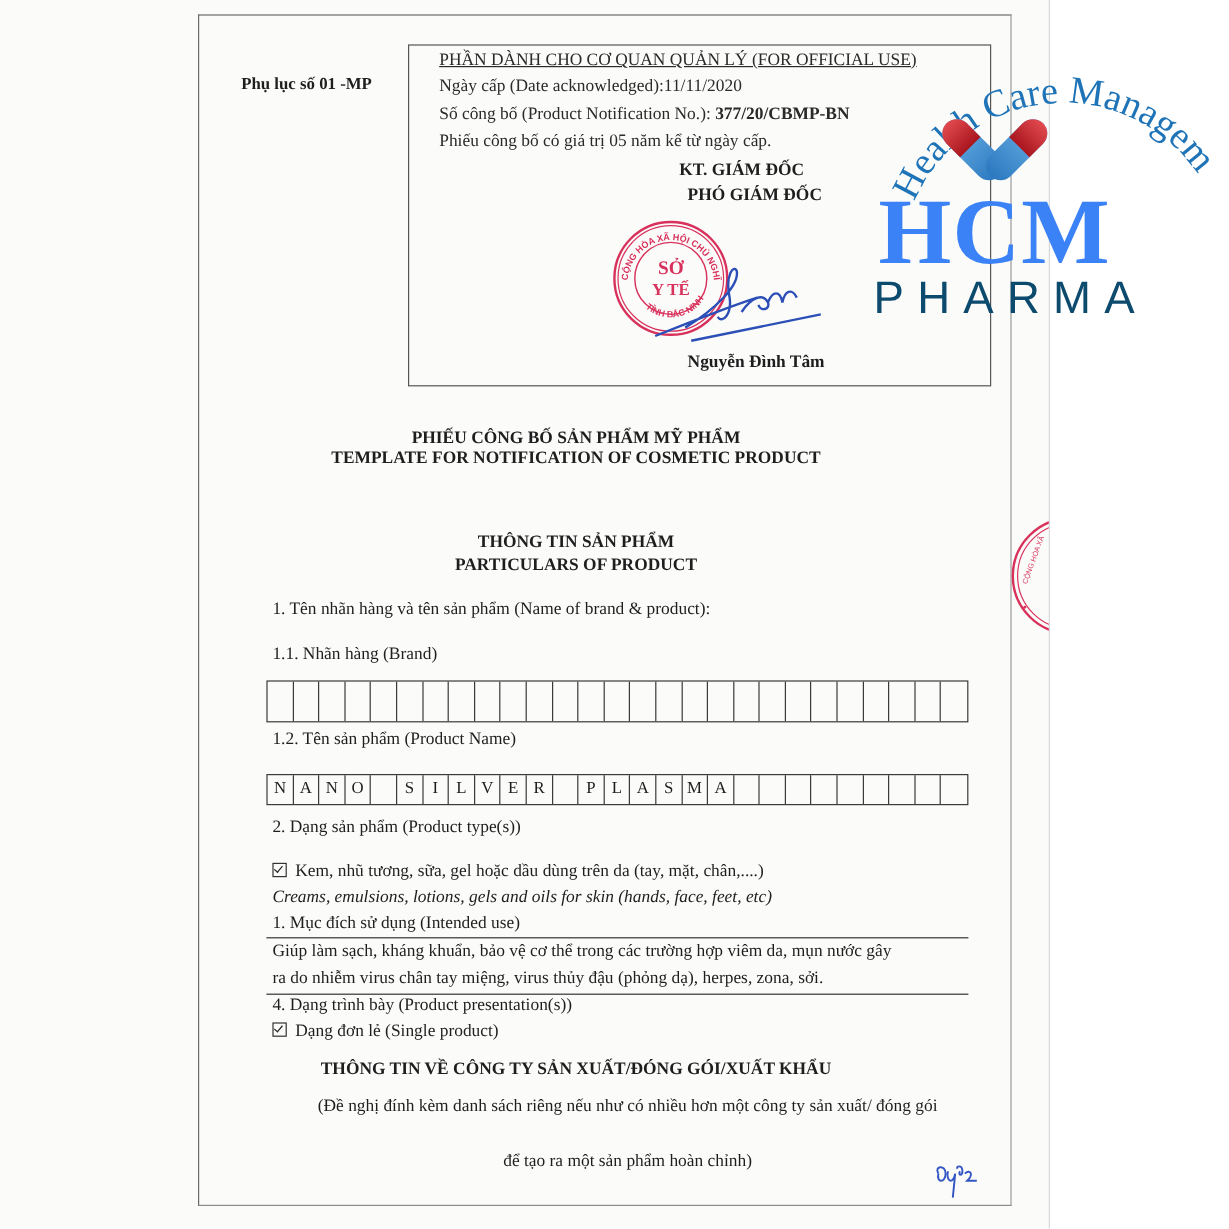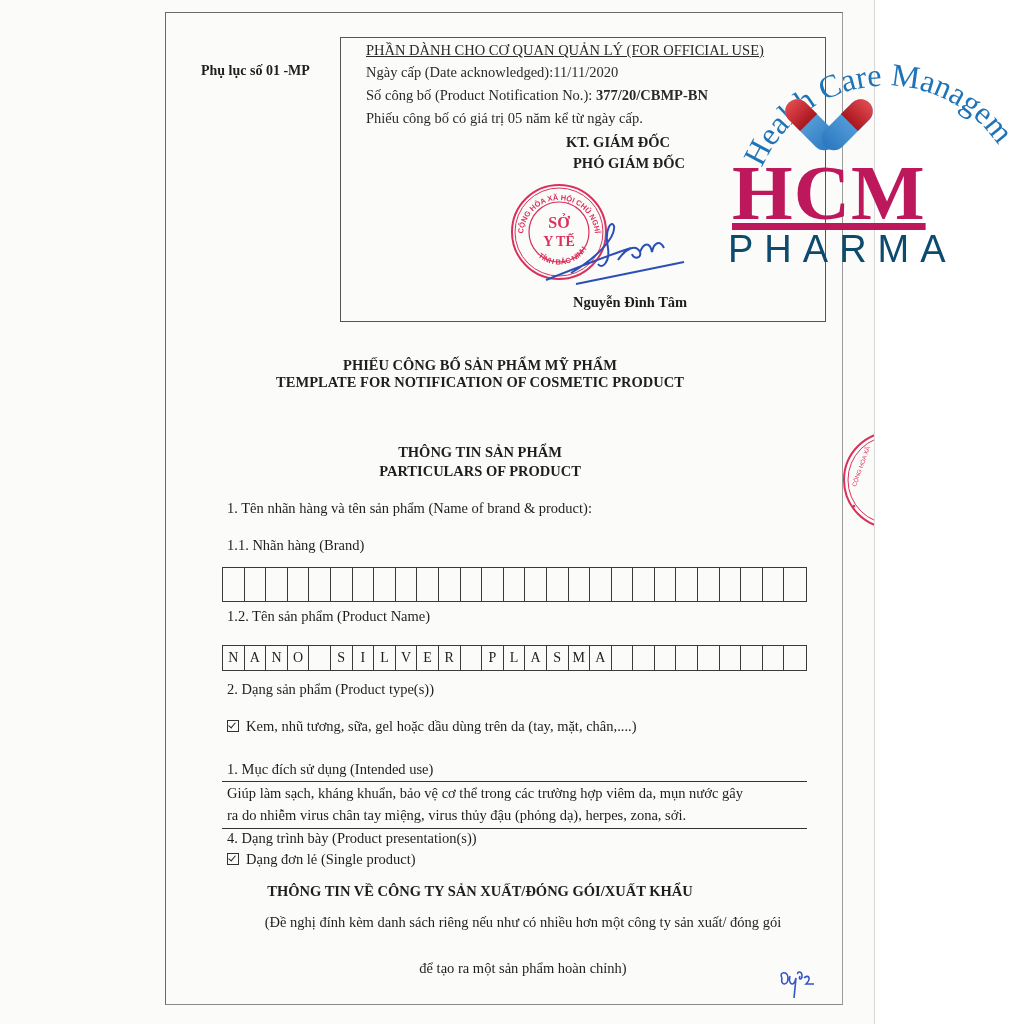--- a/index.html
+++ b/index.html
@@ -54,21 +54,21 @@
     width:21.6px; height:100%; box-sizing:border-box; border-right:1.3px solid #3a3a3a;
     font-size:14px; text-align:center; display:flex; align-items:center; justify-content:center;
   }
   .boxrow .cell:last-child { border-right:none; }
   .brand-row { top:567px; height:35px; }
   .name-row { top:645px; height:26px; }
 
   .rule { position:absolute; left:222px; width:585px; border-top:1.3px solid #333; }
 
   .logo { position:absolute; left:700px; top:28px; width:320px; height:250px; }
-  .hcm { position:absolute; left:732px; top:148px; font-size:78px; font-weight:bold; color:#be185d; letter-spacing:1px; font-family:"Liberation Serif", serif;text-decoration:underline; }
+  .hcm { position:absolute; left:732px; top:148px; font-size:78px; font-weight:bold; color:#3b82f6; letter-spacing:1px; font-family:"Liberation Serif", serif; }
   .pharma { position:absolute; left:728px; top:228px; font-size:38px; color:#0c4a6e; letter-spacing:11px; font-family:Liberation Sans, sans-serif; }
 
   .stamp2 { position:absolute; left:840px; top:420px; width:34px; height:120px; overflow:hidden; }
   .pageno { position:absolute; left:776px; top:968px; width:40px; height:34px; }
 </style>
 </head>
 <body>
 
 <div class="paper">
   <div class="frame"></div>
@@ -182,20 +182,21 @@
     <span class="cell"></span>
     <span class="cell"></span>
     <span class="cell"></span>
   </div>
 
   <div class="line" style="left:227px; top:681px;">2. Dạng sản phẩm (Product type(s))</div>
 
   <div class="line" style="left:227px; top:718px;">
     <span class="cb"></span><span>Kem, nhũ tương, sữa, gel hoặc dầu dùng trên da (tay, mặt, chân,....)</span>
   </div>
+  <div class="line italic" style="left:227px; top:740px;">Creams, emulsions, lotions, gels and oils for skin (hands, face, feet, etc)</div>
   <div class="line" style="left:227px; top:761px;">1. Mục đích sử dụng (Intended use)</div>
 
   <div class="rule" style="top:781px;"></div>
   <div class="line" style="left:227px; top:785px;">Giúp làm sạch, kháng khuẩn, bảo vệ cơ thể trong các trường hợp viêm da, mụn nước gây</div>
   <div class="line" style="left:227px; top:807px;">ra do nhiễm virus chân tay miệng, virus thủy đậu (phỏng dạ), herpes, zona, sởi.</div>
   <div class="rule" style="top:828px;"></div>
 
   <div class="line" style="left:227px; top:830px;">4. Dạng trình bày (Product presentation(s))</div>
   <div class="line" style="left:227px; top:851px;">
     <span class="cb"></span><span>Dạng đơn lẻ (Single product)</span>

